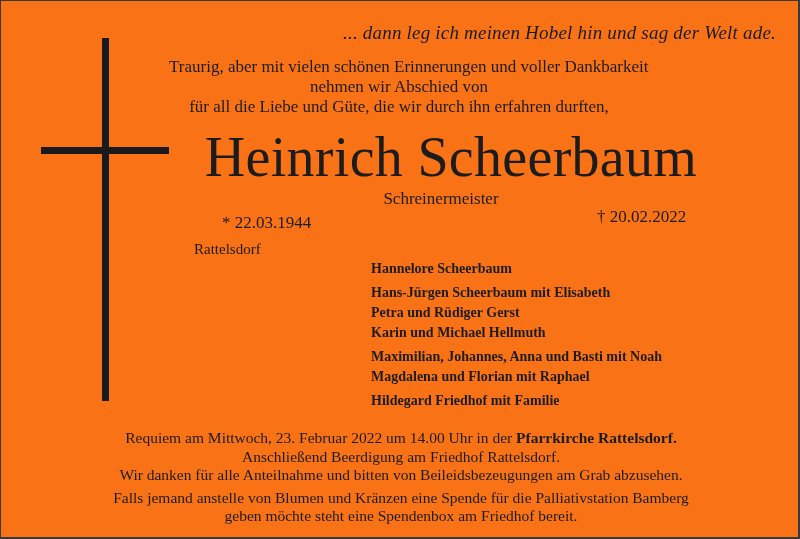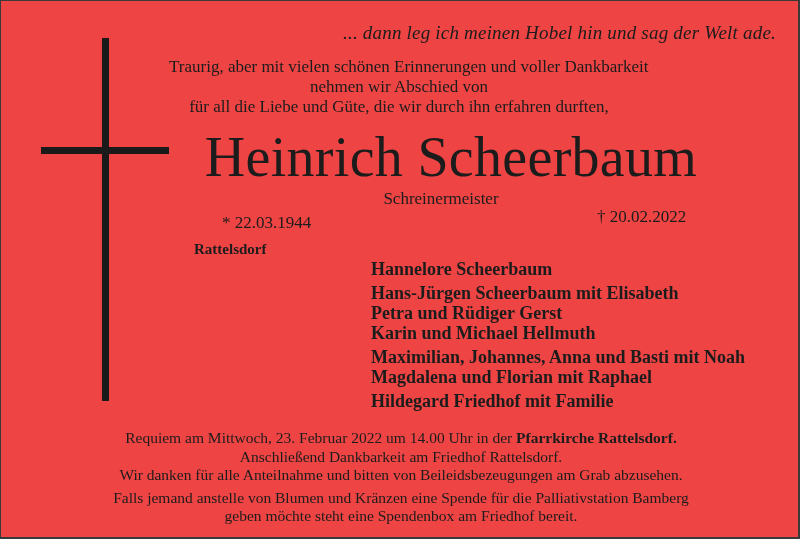--- a/index.html
+++ b/index.html
@@ -3,21 +3,21 @@
   <meta charset="utf-8">
   <style>
     html, body { margin: 0; padding: 0; background: #ffffff; }
     body { width: 800px; height: 539px; overflow: hidden; }
     .page {
       position: relative;
       width: 800px; height: 539px;
       box-sizing: border-box;
       border: 1px solid #3a3a3a;
       border-right-width: 2px; border-bottom-width: 2px;
-      background: #ef4444;
+      background: #f97316;
       font-family: "Liberation Serif", "DejaVu Serif", serif;
       color: #1c1c1c;
     }
     .cross-v {
       position: absolute; left: 101px; top: 37px;
       width: 7px; height: 363px; background: #1a1a1a;
     }
     .cross-h {
       position: absolute; left: 40px; top: 146px;
       width: 128px; height: 7px; background: #1a1a1a;
@@ -44,25 +44,25 @@
     .birth {
       position: absolute; left: 221px; top: 196px;
       font-size: 17px; white-space: nowrap; margin-top: 16px;
     }
     .death {
       position: absolute; left: 596px; top: 206px;
       font-size: 17px; white-space: nowrap;
     }
     .place {
       position: absolute; left: 193px; top: 240px;
-      font-weight: bold; font-size: 15px; white-space: nowrap;
+      font-weight: normal; font-size: 15px; white-space: nowrap;
     }
     .mourners {
       position: absolute; left: 370px; top: 258px;
-      font-weight: bold; font-size: 18px; line-height: 20px;
+      font-weight: bold; font-size: 14px; line-height: 20px;
     }
     .mourners .group { margin-bottom: 4px; }
     .mourners .line { white-space: nowrap; }
     .footer {
       position: absolute; left: 60px; top: 428px; width: 680px;
       text-align: center; font-size: 15.5px; line-height: 18.5px;
     }
     .footer .line { white-space: nowrap; }
     .footer .gap { margin-top: 4px; }
     .footer b { font-weight: bold; }
@@ -105,19 +105,19 @@
       <div class="line">Maximilian, Johannes, Anna und Basti mit Noah</div>
       <div class="line">Magdalena und Florian mit Raphael</div>
     </div>
     <div class="group">
       <div class="line">Hildegard Friedhof mit Familie</div>
     </div>
   </div>
 
   <div class="footer">
     <div class="line"><span>Requiem am Mittwoch, 23. Februar 2022 um 14.00 Uhr in der </span><b>Pfarrkirche Rattelsdorf.</b></div>
-    <div class="line">Anschließend Dankbarkeit am Friedhof Rattelsdorf.</div>
+    <div class="line">Anschließend Beerdigung am Friedhof Rattelsdorf.</div>
     <div class="line">Wir danken für alle Anteilnahme und bitten von Beileidsbezeugungen am Grab abzusehen.</div>
     <div class="line gap">Falls jemand anstelle von Blumen und Kränzen eine Spende für die Palliativstation Bamberg</div>
     <div class="line">geben möchte steht eine Spendenbox am Friedhof bereit.</div>
   </div>
 
 </div>
 
 </body></html>

